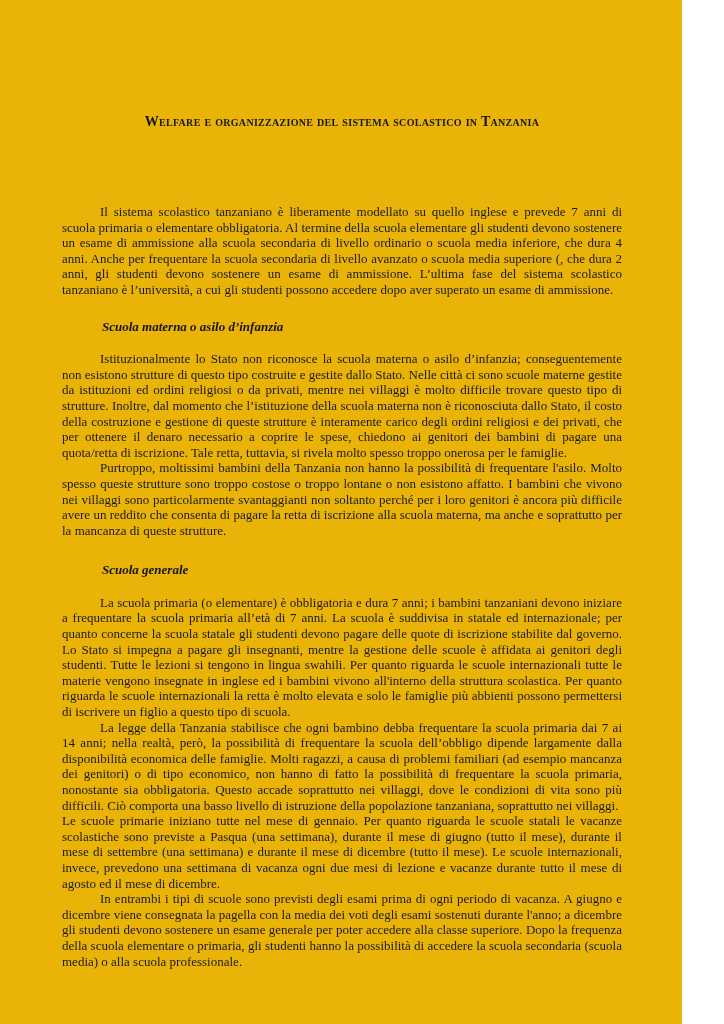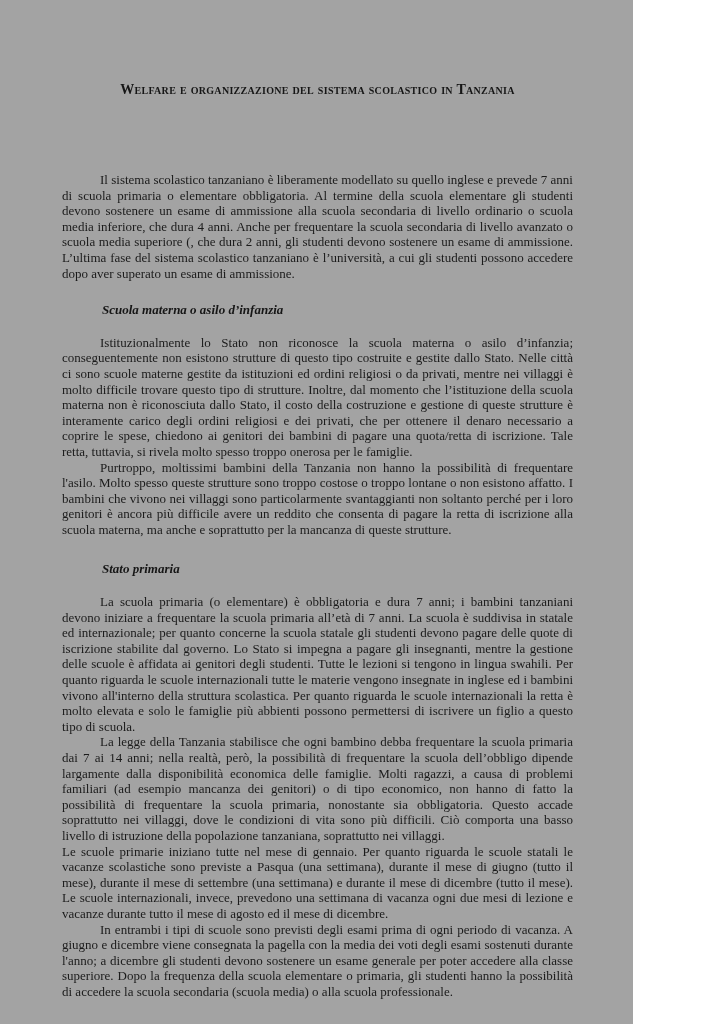--- a/index.html
+++ b/index.html
@@ -9,24 +9,24 @@
   }
   body {
     width: 724px;
     height: 1024px;
     overflow: hidden;
     font-family: "Liberation Serif", "DejaVu Serif", serif;
     color: #1b1b1b;
   }
   .page {
     box-sizing: border-box;
-    width: 633px;
+    width: 682px;
     height: 1024px;
-    padding: 82px 60px 40px 62px;
-    background: #a3a3a3;
+    padding: 114px 60px 40px 62px;
+    background: #eab308;
   }
   .doc-title {
     margin: 0;
     text-align: center;
     font-size: 14px;
     font-weight: bold;
     font-variant: small-caps;
     letter-spacing: 0.3px;
     color: #161616;
   }
@@ -60,19 +60,19 @@
 </head>
 <body>
 
 <div class="page">
   <h1 class="doc-title">Welfare e organizzazione del sistema scolastico in Tanzania</h1>
   <div class="doc-body">
       <p class="para indent">Il sistema scolastico tanzaniano è liberamente modellato su quello inglese e prevede 7 anni di scuola primaria o elementare obbligatoria. Al termine della scuola elementare gli studenti devono sostenere un esame di ammissione alla scuola secondaria di livello ordinario o scuola media inferiore, che dura 4 anni. Anche per frequentare la scuola secondaria di livello avanzato o scuola media superiore (, che dura 2 anni, gli studenti devono sostenere un esame di ammissione. L’ultima fase del sistema scolastico tanzaniano è l’università, a cui gli studenti possono accedere dopo aver superato un esame di ammissione.</p>
       <h2 class="section-heading first">Scuola materna o asilo d’infanzia</h2>
       <p class="para indent">Istituzionalmente lo Stato non riconosce la scuola materna o asilo d’infanzia; conseguentemente non esistono strutture di questo tipo costruite e gestite dallo Stato. Nelle città ci sono scuole materne gestite da istituzioni ed ordini religiosi o da privati, mentre nei villaggi è molto difficile trovare questo tipo di strutture. Inoltre, dal momento che l’istituzione della scuola materna non è riconosciuta dallo Stato, il costo della costruzione e gestione di queste strutture è interamente carico degli ordini religiosi e dei privati, che per ottenere il denaro necessario a coprire le spese, chiedono ai genitori dei bambini di pagare una quota/retta di iscrizione. Tale retta, tuttavia, si rivela molto spesso troppo onerosa per le famiglie.</p>
       <p class="para indent">Purtroppo, moltissimi bambini della Tanzania non hanno la possibilità di frequentare l'asilo. Molto spesso queste strutture sono troppo costose o troppo lontane o non esistono affatto. I bambini che vivono nei villaggi sono particolarmente svantaggianti non soltanto perché per i loro genitori è ancora più difficile avere un reddito che consenta di pagare la retta di iscrizione alla scuola materna, ma anche e soprattutto per la mancanza di queste strutture.</p>
-      <h2 class="section-heading">Stato primaria</h2>
+      <h2 class="section-heading">Scuola generale</h2>
       <p class="para indent">La scuola primaria (o elementare) è obbligatoria e dura 7 anni; i bambini tanzaniani devono iniziare a frequentare la scuola primaria all’età di 7 anni. La scuola è suddivisa in statale ed internazionale; per quanto concerne la scuola statale gli studenti devono pagare delle quote di iscrizione stabilite dal governo. Lo Stato si impegna a pagare gli insegnanti, mentre la gestione delle scuole è affidata ai genitori degli studenti. Tutte le lezioni si tengono in lingua swahili. Per quanto riguarda le scuole internazionali tutte le materie vengono insegnate in inglese ed i bambini vivono all'interno della struttura scolastica. Per quanto riguarda le scuole internazionali la retta è molto elevata e solo le famiglie più abbienti possono permettersi di iscrivere un figlio a questo tipo di scuola.</p>
       <p class="para indent">La legge della Tanzania stabilisce che ogni bambino debba frequentare la scuola primaria dai 7 ai 14 anni; nella realtà, però, la possibilità di frequentare la scuola dell’obbligo dipende largamente dalla disponibilità economica delle famiglie. Molti ragazzi, a causa di problemi familiari (ad esempio mancanza dei genitori) o di tipo economico, non hanno di fatto la possibilità di frequentare la scuola primaria, nonostante sia obbligatoria. Questo accade soprattutto nei villaggi, dove le condizioni di vita sono più difficili. Ciò comporta una basso livello di istruzione della popolazione tanzaniana, soprattutto nei villaggi.</p>
       <p class="para">Le scuole primarie iniziano tutte nel mese di gennaio. Per quanto riguarda le scuole statali le vacanze scolastiche sono previste a Pasqua (una settimana), durante il mese di giugno (tutto il mese), durante il mese di settembre (una settimana) e durante il mese di dicembre (tutto il mese). Le scuole internazionali, invece, prevedono una settimana di vacanza ogni due mesi di lezione e vacanze durante tutto il mese di agosto ed il mese di dicembre.</p>
       <p class="para indent">In entrambi i tipi di scuole sono previsti degli esami prima di ogni periodo di vacanza. A giugno e dicembre viene consegnata la pagella con la media dei voti degli esami sostenuti durante l'anno; a dicembre gli studenti devono sostenere un esame generale per poter accedere alla classe superiore. Dopo la frequenza della scuola elementare o primaria, gli studenti hanno la possibilità di accedere la scuola secondaria (scuola media) o alla scuola professionale.</p>
     </div>
 </div>
 
 </body></html>

